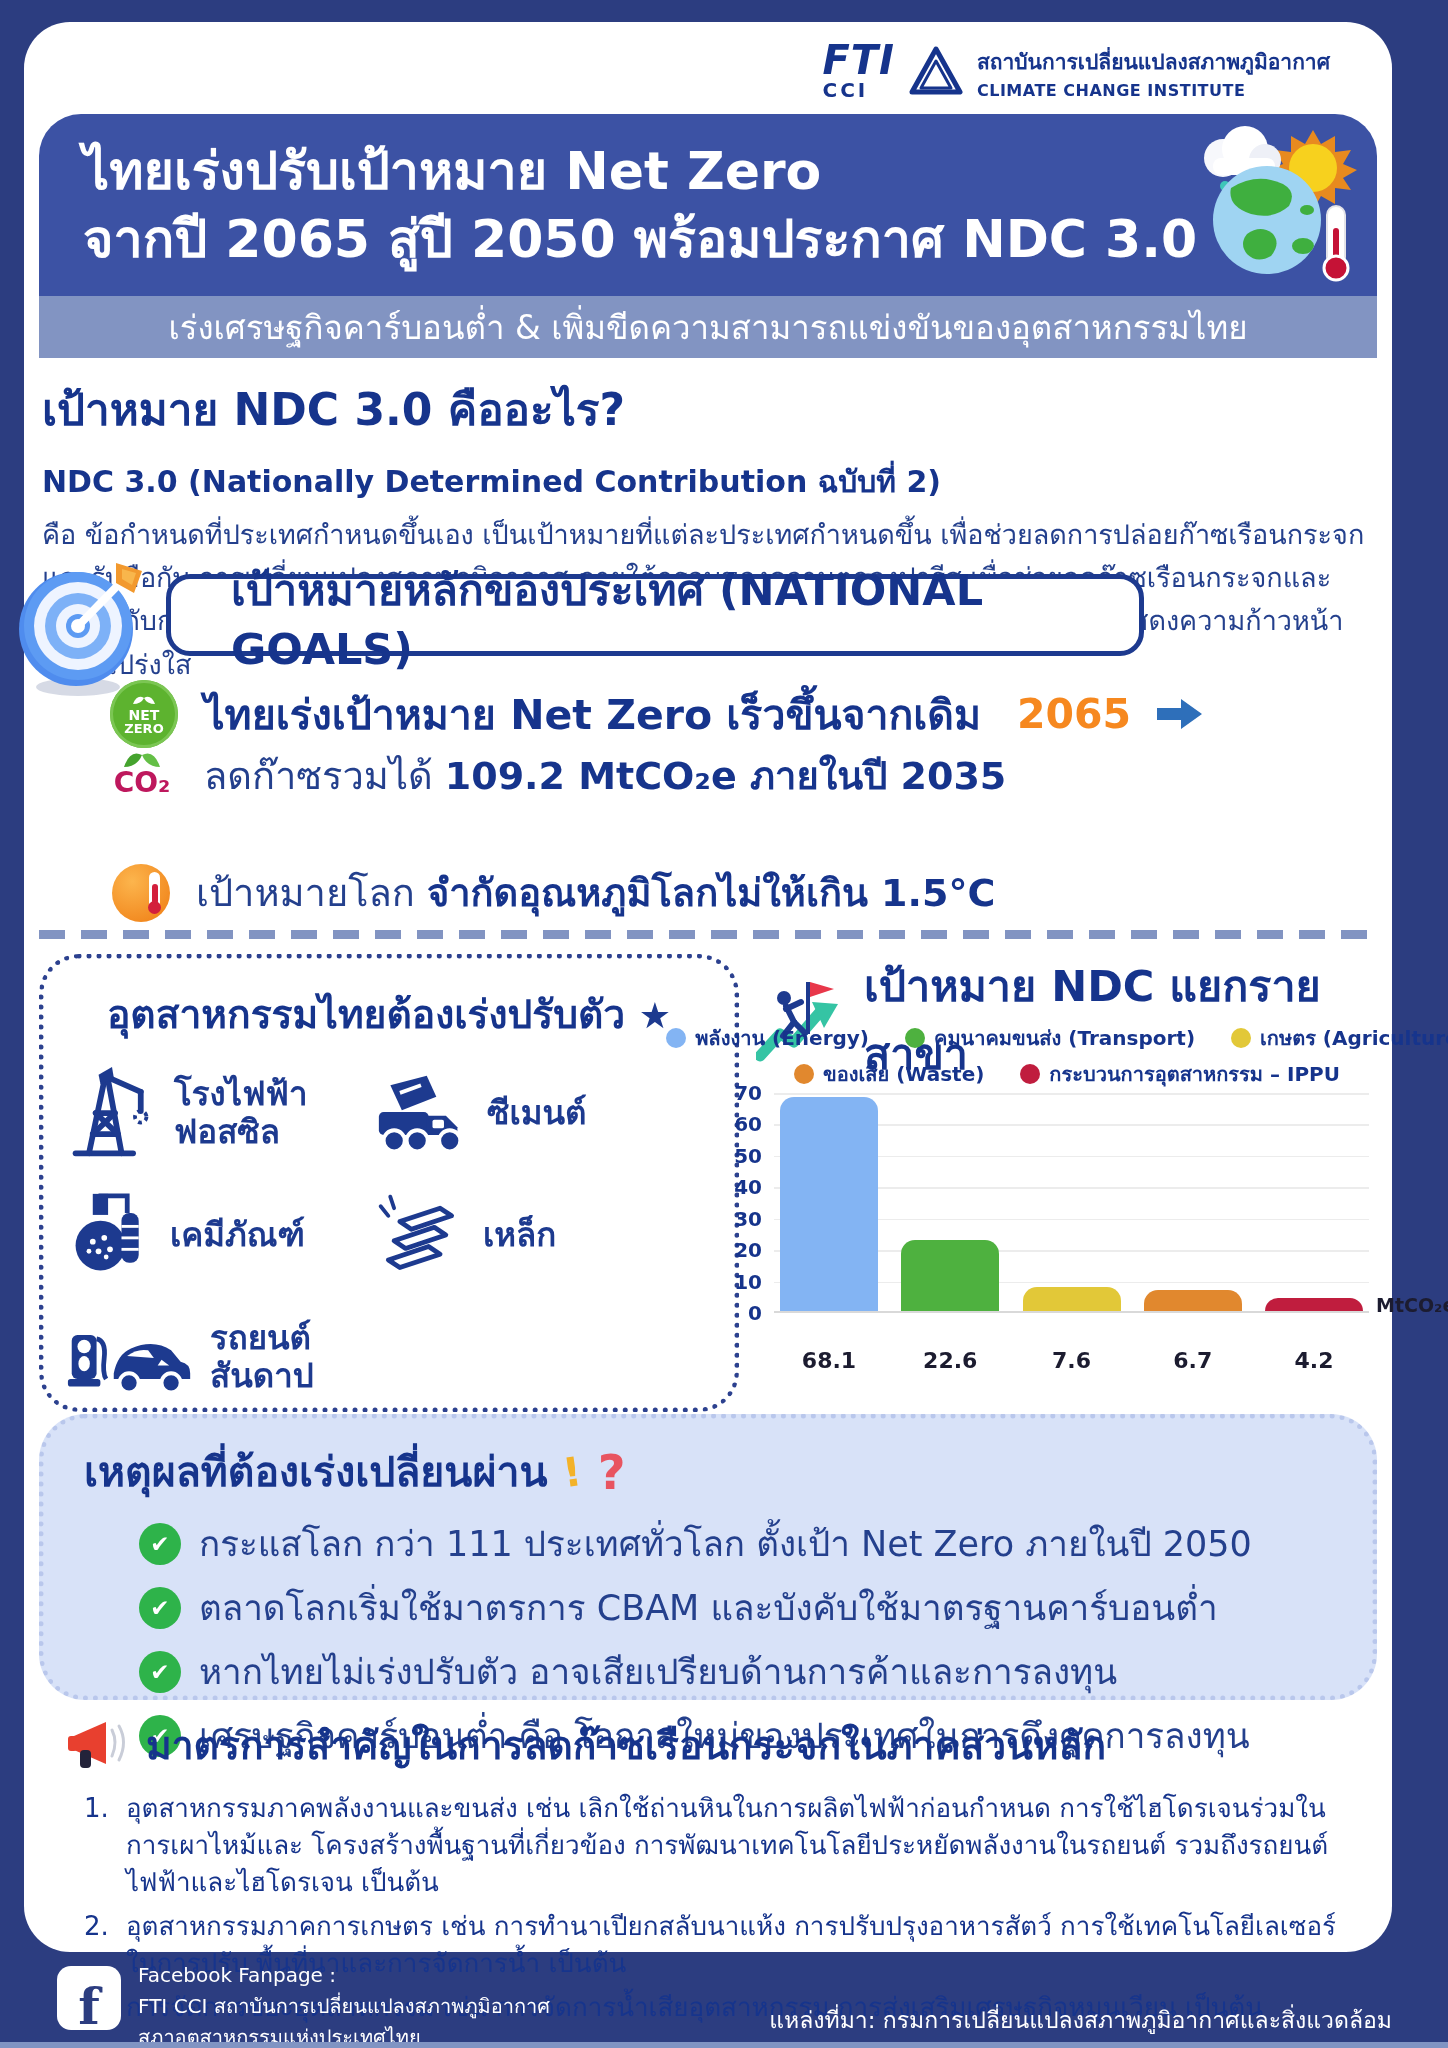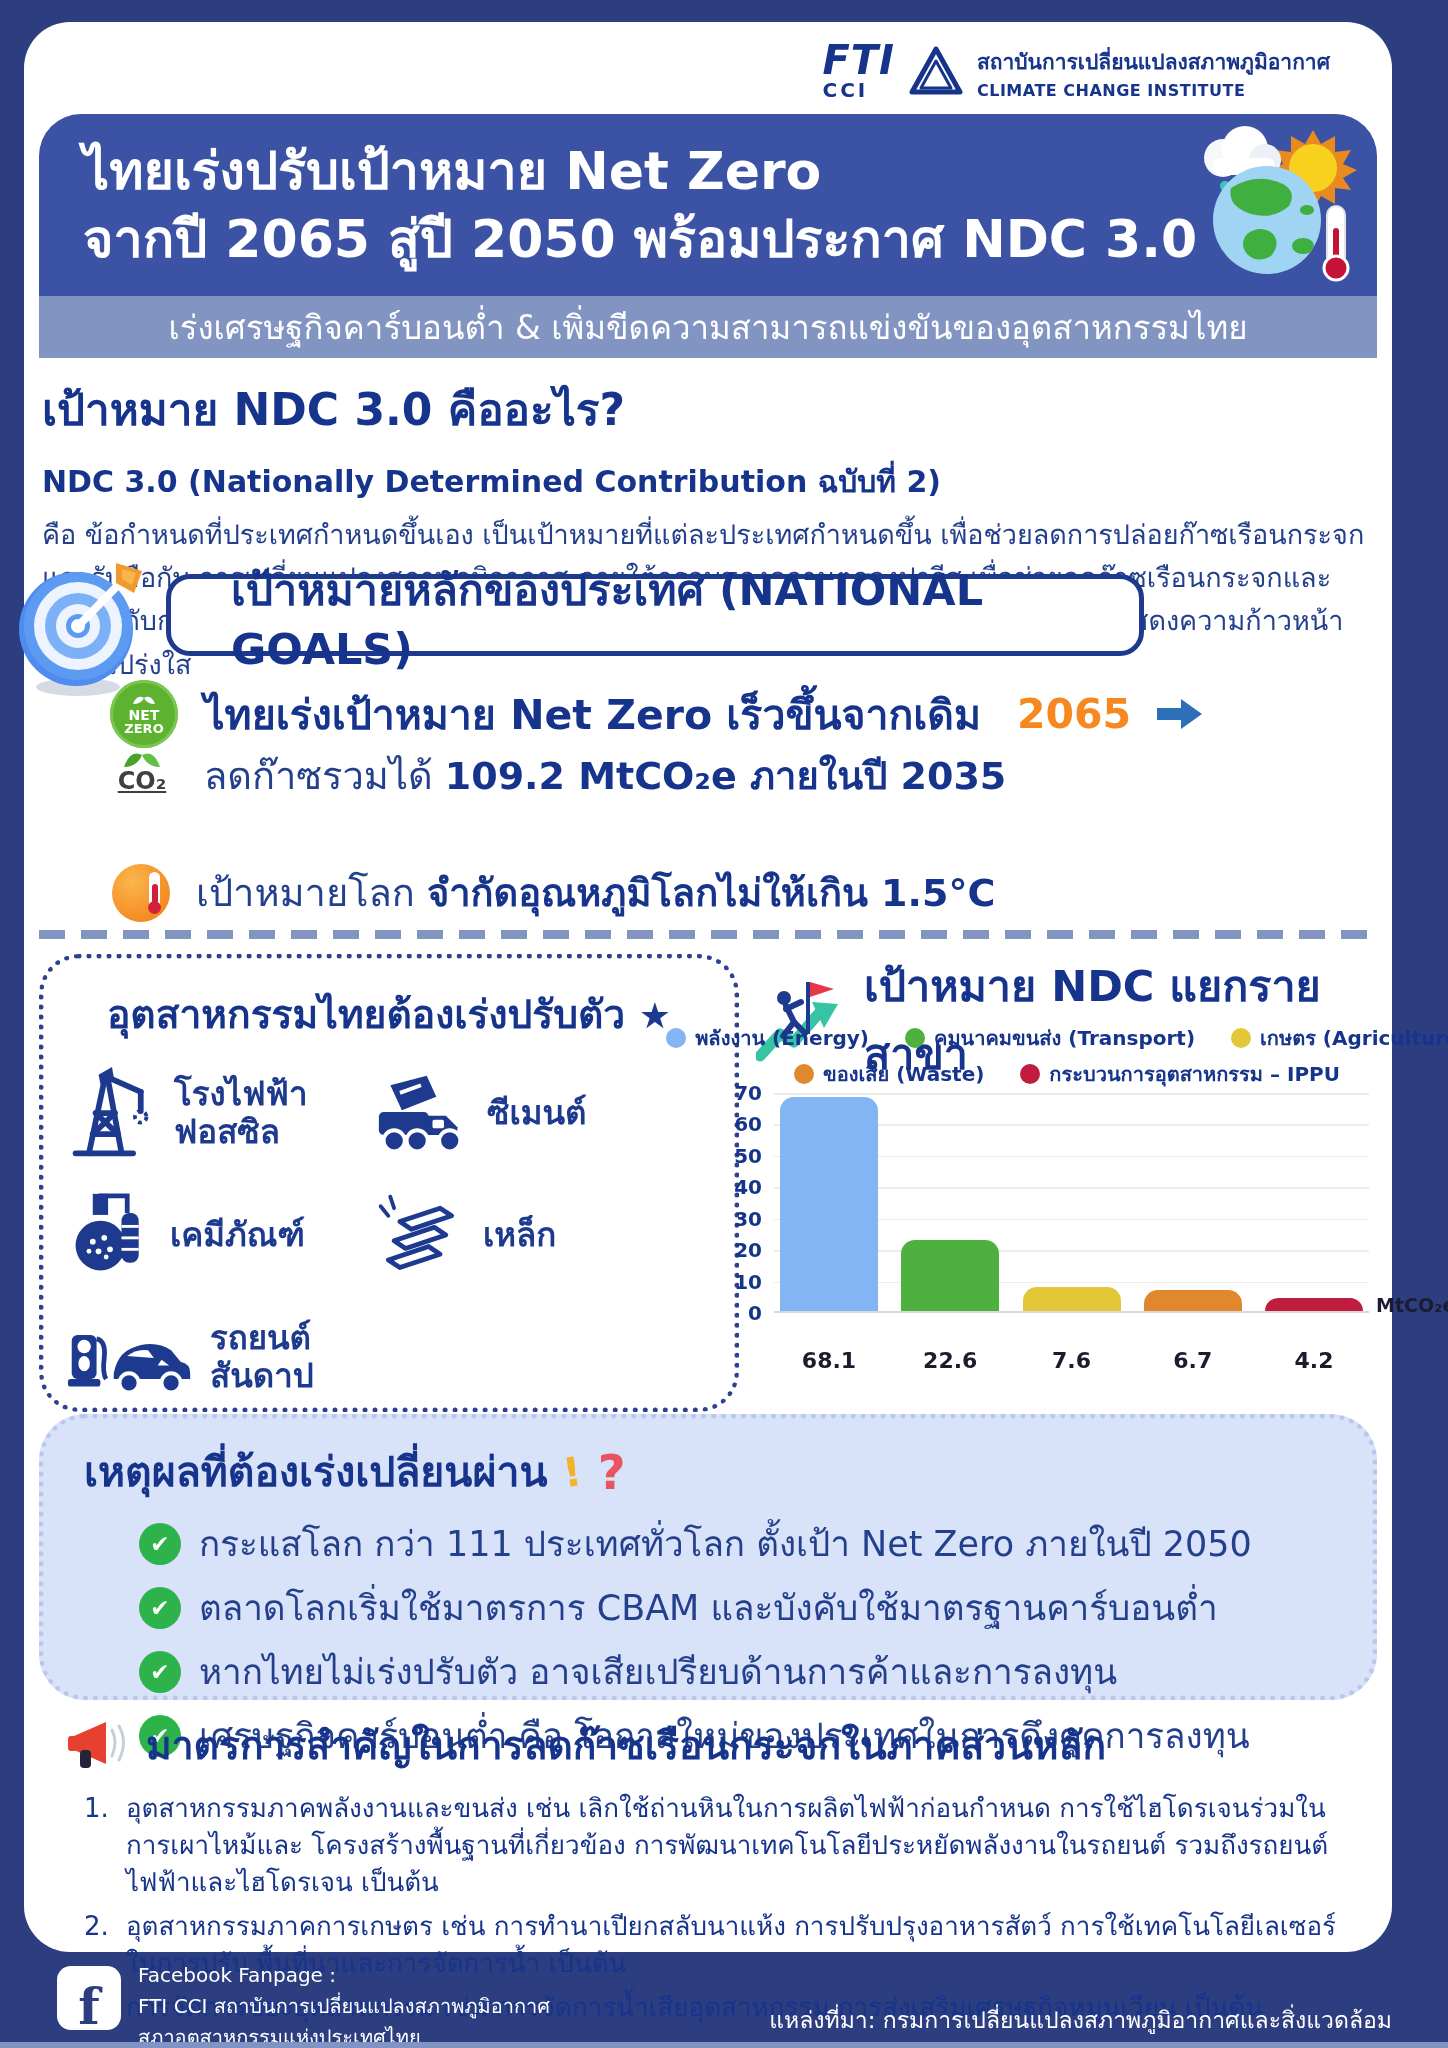--- a/index.html
+++ b/index.html
@@ -53,21 +53,21 @@
   .year-to { font-size:66px; font-weight:bold; color:#ee1b24; letter-spacing:1px; }
   .netzero-badge {
     width:68px; height:68px; border-radius:50%; background:#5db32f;
     display:flex; flex-direction:column; align-items:center; justify-content:center;
     color:#fff; font-weight:bold; box-shadow:inset 0 0 0 3px #7bc653;
   }
   .netzero-badge .l1 { font-size:14px; line-height:1; margin-top:2px; }
   .netzero-badge .l2 { font-size:13px; line-height:1; }
   .b2 { left:78px; top:723px; align-items:flex-start; gap:22px; }
   .co2-icon { display:flex; flex-direction:column; align-items:center; width:80px; }
-  .co2-txt { font-size:24px; font-weight:bold; color:#404040; line-height:1;text-decoration:underline; }
+  .co2-txt { font-size:28px; font-weight:bold; color:#be185d; line-height:1; }
   .b2 .line1 { font-size:38px; color:#24408d; }
   .b2 .line1 b { color:#16348c; }
   .b2 .line2 { font-size:36px; color:#24408d; margin-top:12px; }
   .b3 { left:88px; top:840px; }
   .b3 .txt { font-size:38px; color:#24408d; }
   .b3 .txt b { color:#16348c; }
   .globe-icon {
     position:relative; width:58px; height:58px; border-radius:50%;
     background:radial-gradient(circle at 35% 30%, #fcb54d, #ef7c12);
   }

